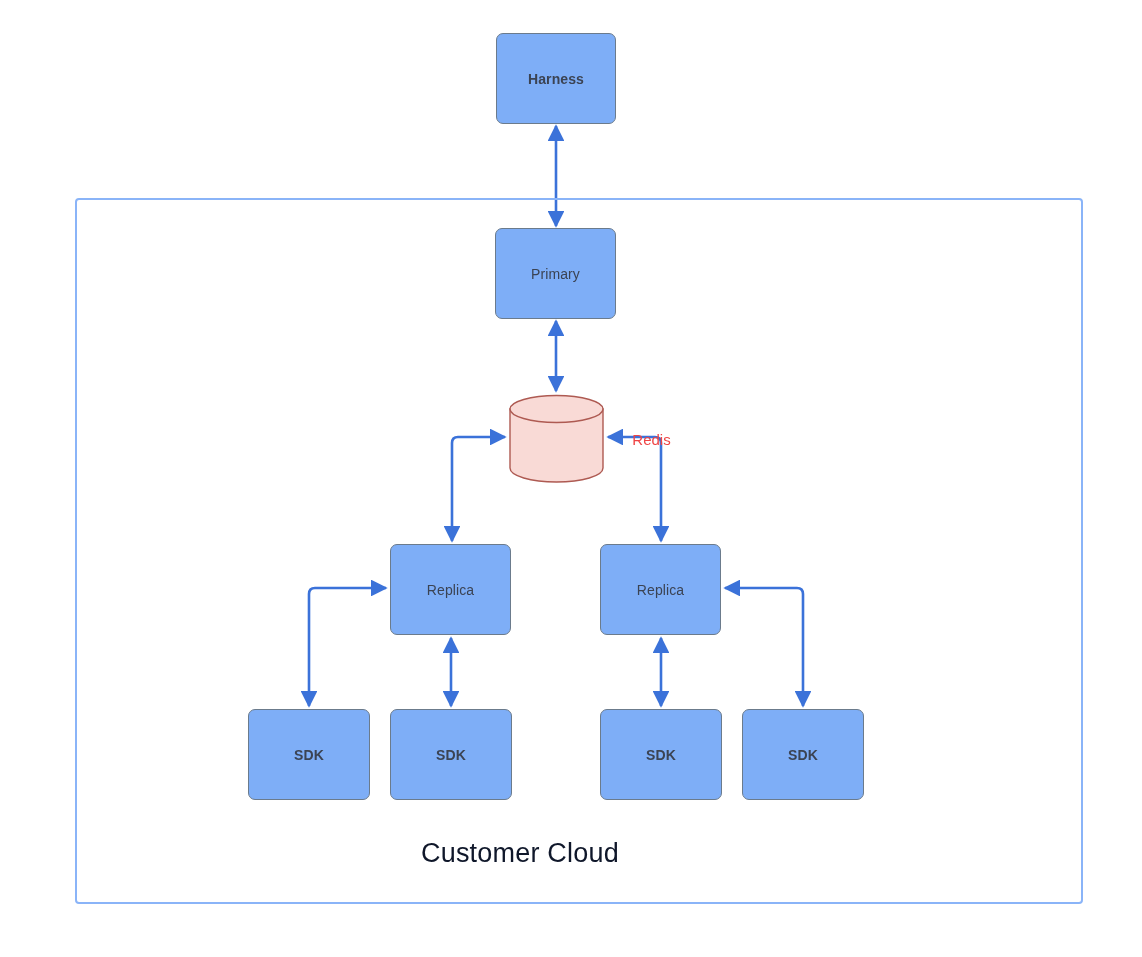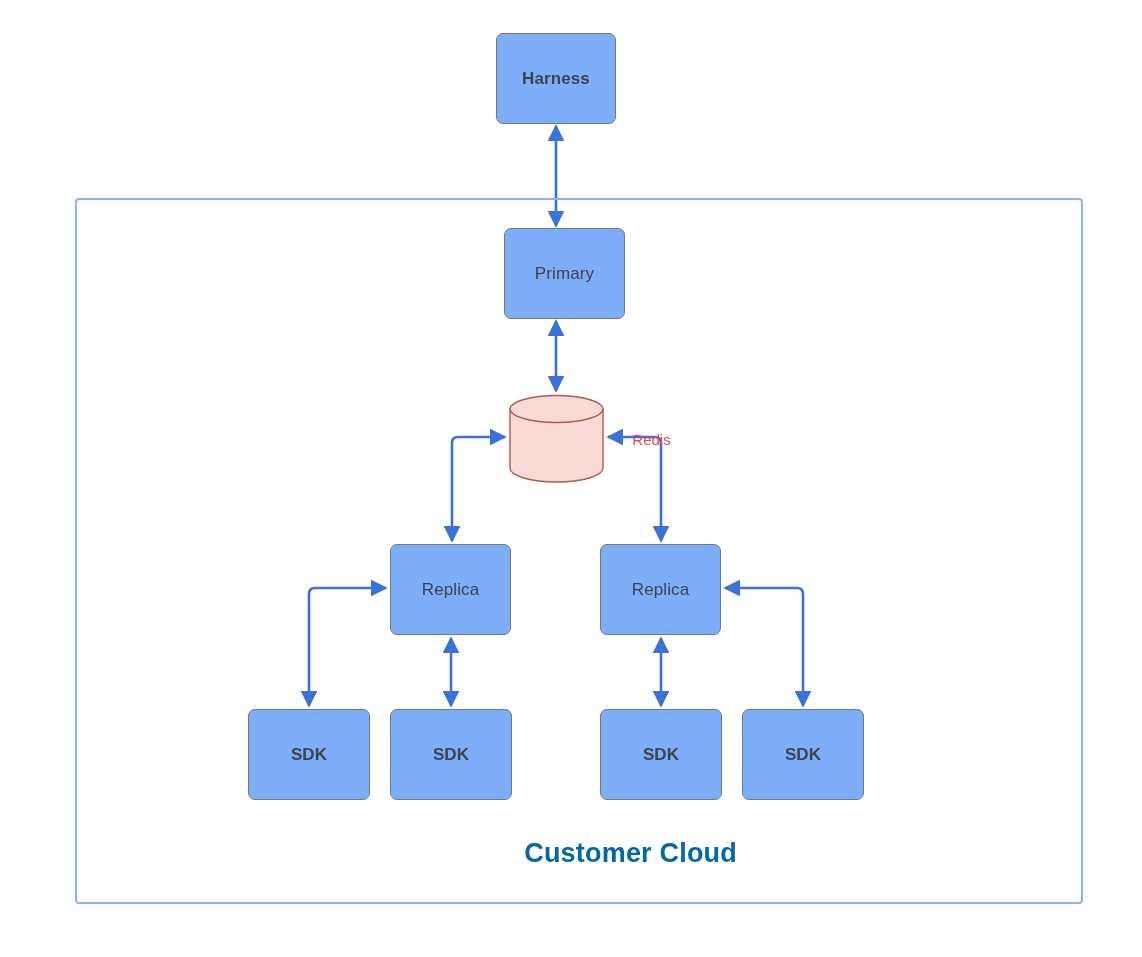--- a/index.html
+++ b/index.html
@@ -27,43 +27,43 @@
   .node {
     position: absolute;
     box-sizing: border-box;
     display: flex;
     align-items: center;
     justify-content: center;
     background: #7eaef7;
     border: 1px solid #6b7b8c;
     border-radius: 7px;
     color: #3b4353;
-    font-size: 17px;
+    font-size: 14px;
     letter-spacing: 0.1px;
     z-index: 3;
   }
   .node.bold { font-weight: bold; }
   .node-label {
     pointer-events: none;
     text-align: center;
   }
   .cloud-boundary {
     position: absolute;
     box-sizing: border-box;
     border: 2px solid #8ab4f8;
     border-radius: 4px;
     background: transparent;
     z-index: 1;
   }
   .cloud-title {
     position: absolute;
     font-size: 27px;
-    font-weight: bold;
-    color: #0369a1;
-    text-align: right;
+    font-weight: normal;
+    color: #0f172a;
+    text-align: left;
     z-index: 2;
     letter-spacing: 0.2px;
   }
   .redis-wrap {
     position: absolute;
     z-index: 3;
   }
   .redis-label {
     position: absolute;
     width: 100%;
@@ -120,21 +120,21 @@
 
     <g>
       <path d="M 803 706 L 803 594 Q 803 588 797 588 L 725 588" fill="none" stroke="#3b72d9" stroke-width="2.6" marker-start="url(#arrow-start)" marker-end="url(#arrow-end)"></path>
     </g>
   </svg>
 
   <div class="node bold" style="left:496px; top:33px; width:120px; height:91px;">
     <span class="node-label">Harness</span>
   </div>
 
-  <div class="node" style="left:495px; top:228px; width:121px; height:91px;margin-left:9px;">
+  <div class="node" style="left:495px; top:228px; width:121px; height:91px;">
     <span class="node-label">Primary</span>
   </div>
 
   <div class="redis-wrap" style="left:509px; top:394px; width:95px; height:89px;">
     <svg width="95" height="89" viewBox="0 0 95 89">
       <path d="M 1 15 L 1 74 C 1 82 22 88 47.5 88 C 73 88 94 82 94 74 L 94 15 Z" fill="#f9dad6" stroke="#ae5a52" stroke-width="1.4"></path>
       <ellipse cx="47.5" cy="15" rx="46.5" ry="13.5" fill="#f9dad6" stroke="#ae5a52" stroke-width="1.4"></ellipse>
     </svg>
     <span class="redis-label" style="top:37px;">Redis</span>
   </div>

